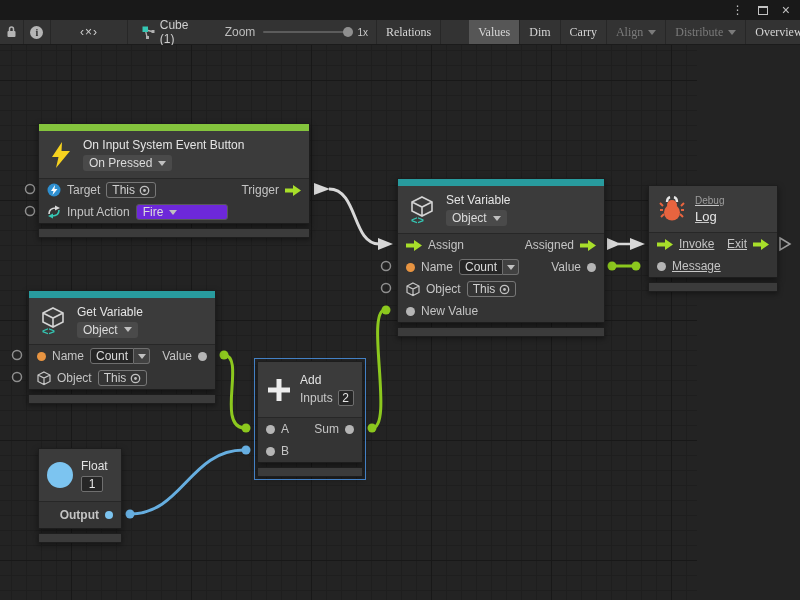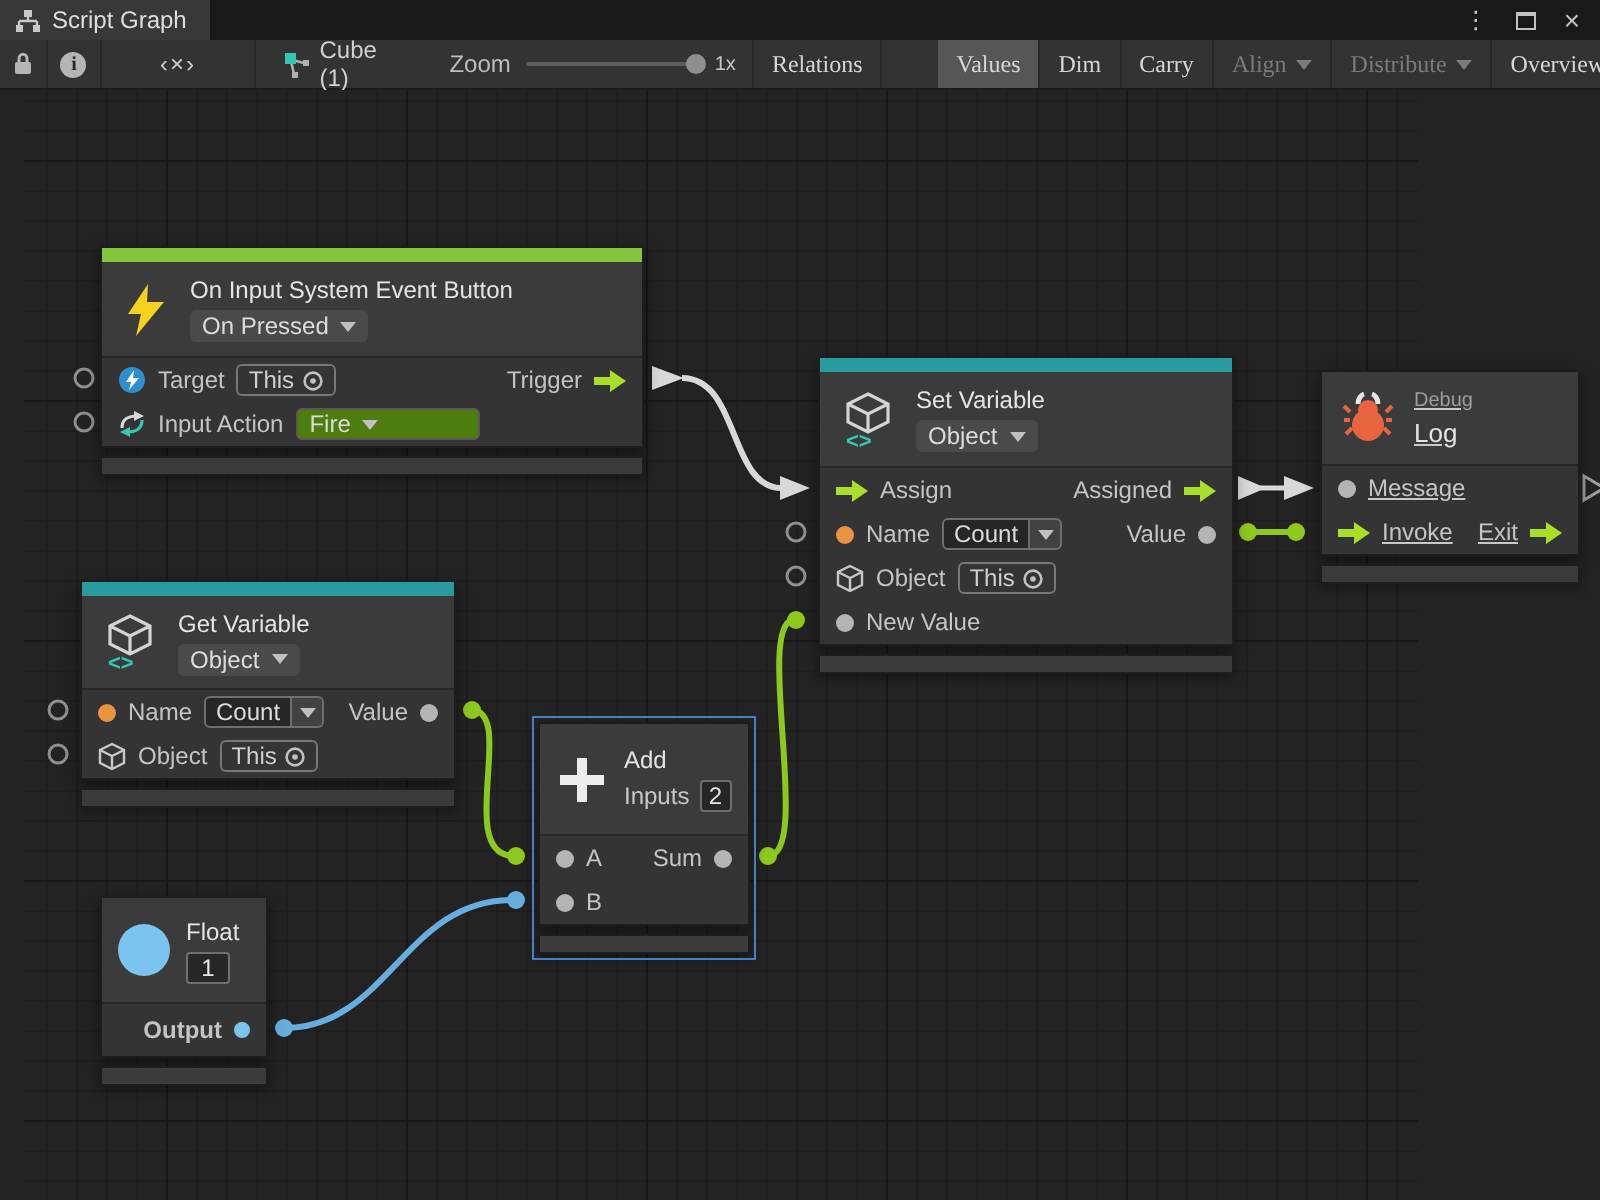--- a/index.html
+++ b/index.html
@@ -39,21 +39,21 @@
   .tool-right { display:flex; align-items:stretch; border-left:1px solid #272727; }
 
   
   .canvas { position:absolute; left:0; top:45px; width:697px; height:555px; background-color:#232323;
     background-image:
       linear-gradient(to right, #181818 1px, transparent 1px),
       linear-gradient(to bottom, #181818 1px, transparent 1px),
       linear-gradient(to right, #1e1e1e 1px, transparent 1px),
       linear-gradient(to bottom, #1e1e1e 1px, transparent 1px);
     background-size:120px 120px, 120px 120px, 15px 15px, 15px 15px;
-    background-position:71px 35px, 71px 35px, 71px 35px, 71px 35px;margin-left:12px; }
+    background-position:71px 35px, 71px 35px, 71px 35px, 71px 35px; }
   .wires { position:absolute; left:0; top:0; width:800px; height:555px; }
 
   
   .node { position:absolute; }
   .node.selected { outline:1px solid #4380c4; outline-offset:2px; }
   .nmain { background:#343434; border:1px solid #1d1d1d; box-shadow:0 3px 7px rgba(0,0,0,.45); }
   .strip { height:7px; }
   .strip.green { background:#84c43d; }
   .strip.teal { background:#289b9e; }
   .nheader { background:#3b3b3b; border-bottom:1px solid #272727; display:flex; align-items:center; gap:10px; padding:0 10px; }
@@ -64,21 +64,21 @@
   .nrow .rspace { flex:1; }
   .nfooter { margin-top:4px; height:10px; background:#3b3b3b; border:1px solid #1d1d1d; box-shadow:0 2px 5px rgba(0,0,0,.4); }
 
   
   .dot { width:9px; height:9px; border-radius:50%; background:#b5b5b5; flex:none; }
   .dot.orange { background:#e89441; }
   .dot.blue { background:#7cc4f0; width:8px; height:8px; }
   .flowarrow { flex:none; display:block; }
   .dd { display:inline-flex; align-items:center; gap:6px; background:#4a4a4a; border-radius:3px;
     padding:1px 6px; color:#dcdcdc; height:16px; }
-  .dd.wide { width:92px; justify-content:flex-start; background:#4d7c0f; border:1px solid #585858; }
+  .dd.wide { width:92px; justify-content:flex-start; background:#6d28d9; border:1px solid #585858; }
   .chip { display:inline-flex; align-items:center; gap:4px; border:1px solid #777; border-radius:3px;
     padding:0 5px; height:16px; color:#d0d0d0; }
   .vfield { display:inline-flex; align-items:flex-end; height:16px; }
   .vfield .fbox { background:#262626; border:1px solid #6f6f6f; border-radius:3px 0 0 3px; padding:0 5px;
     height:16px; display:flex; align-items:center; color:#dcdcdc; }
   .vfield .fcaret { width:16px; height:16px; background:#414141; border:1px solid #6f6f6f; border-left:none;
     border-radius:0 3px 3px 0; display:flex; align-items:center; justify-content:center; }
   .numfield { background:#262626; border:1px solid #6f6f6f; border-radius:2px; min-width:16px; height:16px;
     display:inline-flex; align-items:center; justify-content:center; padding:0 3px; color:#e6e6e6; }
   .bigcircle { width:26px; height:26px; border-radius:50%; background:#7cc4f0; }
@@ -87,31 +87,20 @@
   .seg-ico { display:flex; align-items:center; justify-content:center; border-right:1px solid #272727; }
   .info-circ { width:13px; height:13px; border-radius:50%; background:#b5b5b5; color:#2c2c2c;
     font-weight:bold; font-size:10px; display:flex; align-items:center; justify-content:center; font-family:"Liberation Serif",serif; }
 </style>
 </head>
 <body>
 
 <div class="window">
 
   <div class="tabbar">
-    <div class="tab">
-      <span class="icon">
-        <svg width="12" height="11" viewBox="0 0 12 11">
-          <rect x="4" y="0" width="4" height="3.5" fill="#c9c9c9"></rect>
-          <path d="M6 3.5 V5.5 M1.5 5.5 H10.5 M1.5 5.5 V7.5 M10.5 5.5 V7.5" stroke="#c9c9c9" stroke-width="1.2" fill="none"></path>
-          <rect x="0" y="7.5" width="3.5" height="3.5" fill="#c9c9c9"></rect>
-          <rect x="8.5" y="7.5" width="3.5" height="3.5" fill="#c9c9c9"></rect>
-        </svg>
-      </span>
-      <span>Script Graph</span>
-    </div>
     <div class="tabbar-spacer"></div>
     <div class="winctl">
       <span class="kebab">⋮</span>
       <span class="maxbox"></span>
       <span class="closex">×</span>
     </div>
   </div>
 
   <div class="toolbar">
     <div class="tool-left">
@@ -360,33 +349,33 @@
               <circle cx="13" cy="9" r="5" fill="#e8643f"></circle>
               <ellipse cx="13" cy="16.5" rx="8" ry="8" fill="#e8643f"></ellipse>
             </svg>
           </span>
           <span class="hcol">
             <span class="nsub">Debug</span>
             <span class="ntitle" style="font-size:13px;">Log</span>
           </span>
         </div>
         <div class="nrow">
-          <span class="dot"></span>
-          <span>Message</span>
-        </div>
-        <div class="nrow">
           <svg class="flowarrow" width="16" height="11" viewBox="0 0 16 11">
             <polygon points="0,3.5 8,3.5 8,0 16,5.5 8,11 8,7.5 0,7.5" fill="#a8df2a"></polygon>
           </svg>
           <span>Invoke</span>
           <span class="rspace"></span>
           <span>Exit</span>
           <svg class="flowarrow" width="16" height="11" viewBox="0 0 16 11">
             <polygon points="0,3.5 8,3.5 8,0 16,5.5 8,11 8,7.5 0,7.5" fill="#a8df2a"></polygon>
           </svg>
+        </div>
+        <div class="nrow">
+          <span class="dot"></span>
+          <span>Message</span>
         </div>
       </div>
       <div class="nfooter"></div>
     </div>
 
     <div class="node" style="left:28px; top:245px; width:188px;">
       <div class="nmain">
         <div class="strip teal"></div>
         <div class="nheader" style="height:47px;">
           <span class="icon">

